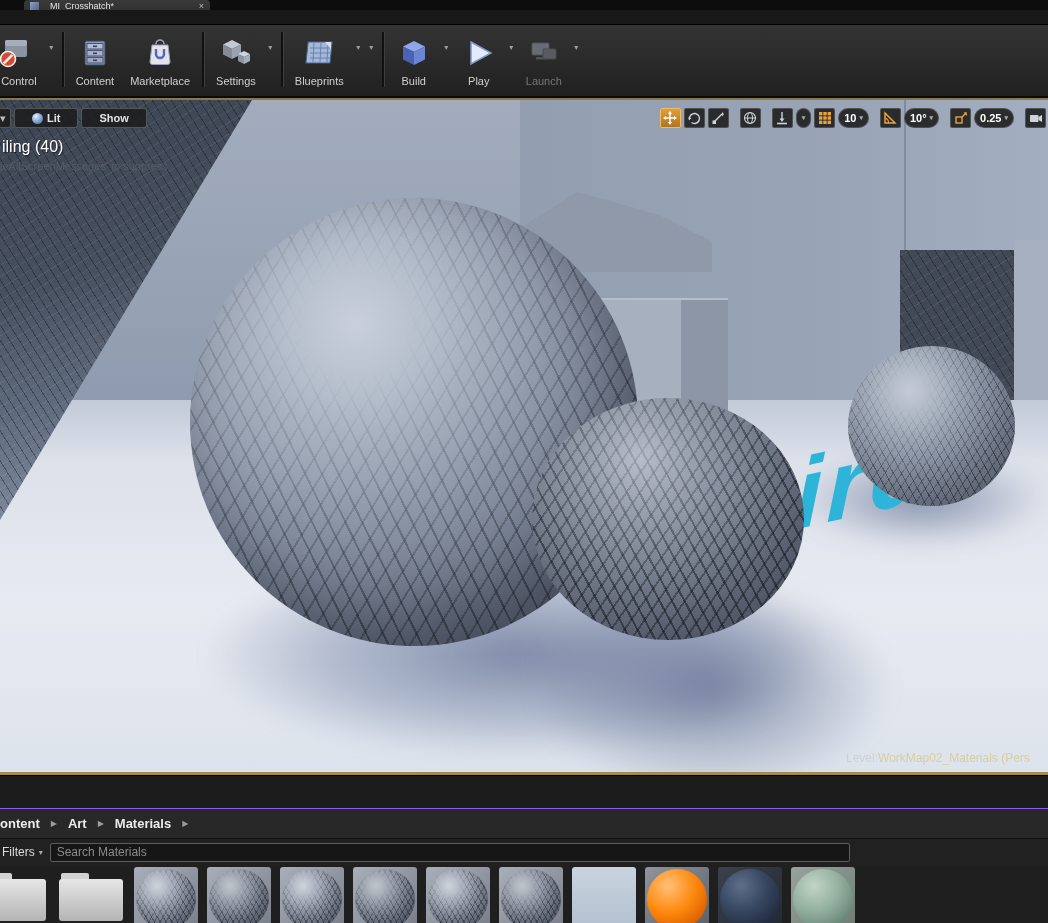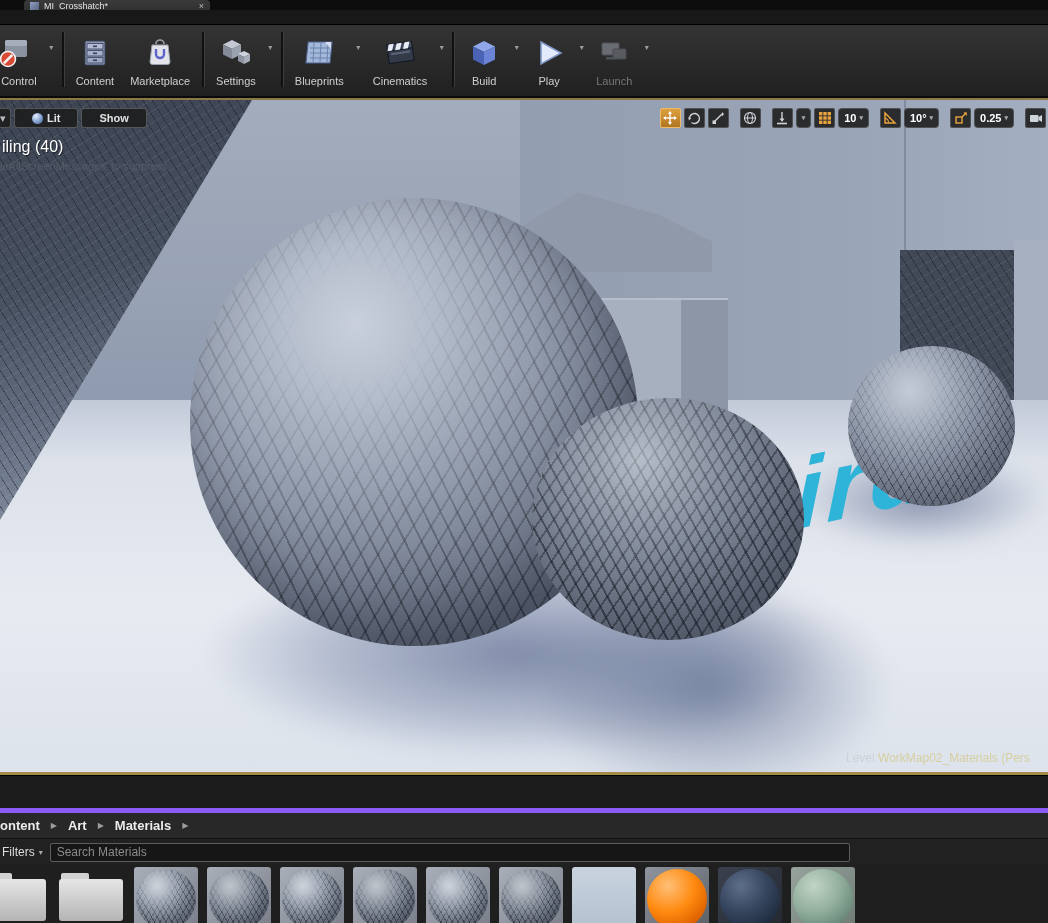--- a/index.html
+++ b/index.html
@@ -3,21 +3,21 @@
 <meta charset="utf-8">
 <style>
   * { box-sizing: border-box; margin: 0; padding: 0; }
   html,body { width:1048px; height:923px; overflow:hidden; background:#141414;
     font-family:"Liberation Sans", sans-serif; }
 
   
   .tabbar { height:10px; background:#0d0d0d; position:relative; overflow:hidden; }
   .doc-tab { position:absolute; left:24px; top:0; width:186px; height:16px;
     background:linear-gradient(#3a3a3a,#2c2c2c); border-radius:4px 4px 0 0;
-    display:flex; align-items:flex-start; gap:5px; padding:1px 6px; color:#e3e3e3; font-size:9px; }
+    display:flex; align-items:flex-start; gap:11px; padding:1px 6px; color:#e3e3e3; font-size:9px; }
   .doc-tab .tabicon { width:9px; height:8px; background:linear-gradient(135deg,#8fa0c8,#55627f); margin-top:1px; }
   .doc-tab .x { margin-left:auto; color:#b8b8b8; font-size:9px; }
   .menustrip { height:15px; background:#181818; border-bottom:1px solid #000; }
 
   
   .toolbar { height:73px; background:linear-gradient(#343434,#262626 70%,#202020);
     border-bottom:2px solid #0a0a0a; display:flex; align-items:stretch; padding:2px 0 4px 0; }
   .tbtn { display:flex; flex-direction:column; align-items:center; justify-content:flex-end;
     padding:4px 8px 5px 8px; color:#cfcfcf; font-size:11px; gap:5px; border-radius:3px; }
   .tbtn .icn { width:36px; height:34px; display:flex; align-items:center; justify-content:center; }
@@ -89,34 +89,34 @@
   .vp-btn { height:20px; display:flex; align-items:center; gap:4px; padding:0 17px;
     background:rgba(28,28,28,.88); border:1px solid rgba(130,130,130,.55); border-radius:3px;
     color:#e2e2e2; font-size:11px; font-weight:bold; }
   .vp-btn.partial { width:15px; margin-left:-6px; padding:0 3px; color:#bbb; font-weight:normal; }
   .lit-ball { width:11px; height:11px; border-radius:50%;
     background:radial-gradient(circle at 35% 30%, #e8f0ff, #7e9ccc 55%, #47608c); }
   .vp-sq { width:21px; height:20px; display:flex; align-items:center; justify-content:center;
     background:rgba(26,26,26,.88); border:1px solid rgba(120,120,120,.5); border-radius:2px; }
   .vp-sq.sel { background:linear-gradient(#dda03f,#b07420); border-color:#eebb66; }
   .vp-chip { height:20px; display:flex; align-items:center; gap:3px; padding:0 5px;
-    background:rgba(26,26,26,.88); border:1px solid rgba(120,120,120,.5); border-radius:4px;
+    background:rgba(26,26,26,.88); border:1px solid rgba(120,120,120,.5); border-radius:10px;
     color:#fff; font-size:11px; font-weight:bold; }
   .vp-caret { color:#a8a8a8; font-size:7px; }
   .vp-gap { width:5px; }
   .vp-msg1 { position:absolute; left:2px; top:38px; z-index:30; color:#ffffff; font-size:16px;
     text-shadow:1px 1px 1px rgba(0,0,0,.5); }
   .vp-msg2 { position:absolute; left:0; top:60px; z-index:30; color:#545b66; font-size:11px; }
   .vp-level { position:absolute; left:846px; bottom:7px; z-index:30; font-size:12px; color:#cdd1d8;
     white-space:nowrap; display:flex; gap:0; }
   .vp-level .lv { color:#d6cf9f; }
 
   
   .cb-gap { height:33px; background:#1c1c1c; border-top:1px solid #000; }
-  .crumbbar { height:31px; background:#282828; border-top:5px solid #8b5cf6; border-bottom:1px solid #121212;
+  .crumbbar { height:31px; background:#282828; border-top:1px solid #8b5cf6; border-bottom:1px solid #121212;
     display:flex; align-items:center; gap:11px; color:#ececec; font-size:13px; font-weight:bold; }
   .crumb-sep { color:#9c9c9c; font-size:8px; font-weight:normal; }
   .filterbar { height:26px; background:#212121; display:flex; align-items:center; gap:7px; padding:0 2px; }
   .filters { display:flex; align-items:center; gap:4px; color:#dcdcdc; font-size:12px; }
   .filters .vp-caret { font-size:8px; }
   .searchbox { flex:0 0 800px; height:19px; background:#161616; border:1px solid #5d5d5d;
     border-radius:2px; color:#c7c7c7; font-size:12px; padding:0 6px; outline:none;
     font-family:"Liberation Sans",sans-serif; }
   .searchbox::placeholder { color:#8b8b8b; }
   .assets { height:58px; background:#1f1f1f; display:flex; gap:9px; padding-top:2px; overflow:hidden; }
@@ -229,35 +229,20 @@
           <line x1="19" y1="5" x2="18" y2="24"></line>
             <line x1="26" y1="5" x2="25" y2="24"></line>
         </g>
         <polygon points="29,4 29,11 23,4" fill="#d6dff0"></polygon>
       </svg>
     </span>
     <span>Blueprints</span>
   </div>
   <div class="tdrop">▾</div>
 
-  <div class="tbtn">
-    <span class="icn">
-      <svg width="34" height="30" viewBox="0 0 34 30">
-        <g transform="rotate(-8 17 15)">
-          <rect x="5" y="11" width="25" height="13" fill="#333a4a" stroke="#121722"></rect>
-          <rect x="5" y="5" width="25" height="6.5" fill="#404a5e" stroke="#121722"></rect>
-          <polygon points="7,5 12,5 9.5,11.5 4.8,11.5" fill="#e9edf5"></polygon>
-          <polygon points="15,5 20,5 17.5,11.5 12.5,11.5" fill="#e9edf5"></polygon>
-          <polygon points="23,5 28,5 25.5,11.5 20.5,11.5" fill="#e9edf5"></polygon>
-          <rect x="8" y="14" width="19" height="2" fill="#5b6578"></rect>
-        </g>
-      </svg>
-    </span>
-    <span>Cinematics</span>
-  </div>
   <div class="tdrop">▾</div>
   <div class="tsep"></div>
 
   <div class="tbtn">
     <span class="icn">
       <svg width="34" height="30" viewBox="0 0 34 30">
         <polygon points="17,3 28,8.5 17,14 6,8.5" fill="#8fa6e8"></polygon>
         <polygon points="6,8.5 17,14 17,27 6,21.5" fill="#4a63b4"></polygon>
         <polygon points="28,8.5 17,14 17,27 28,21.5" fill="#6b84d6"></polygon>
       </svg>

